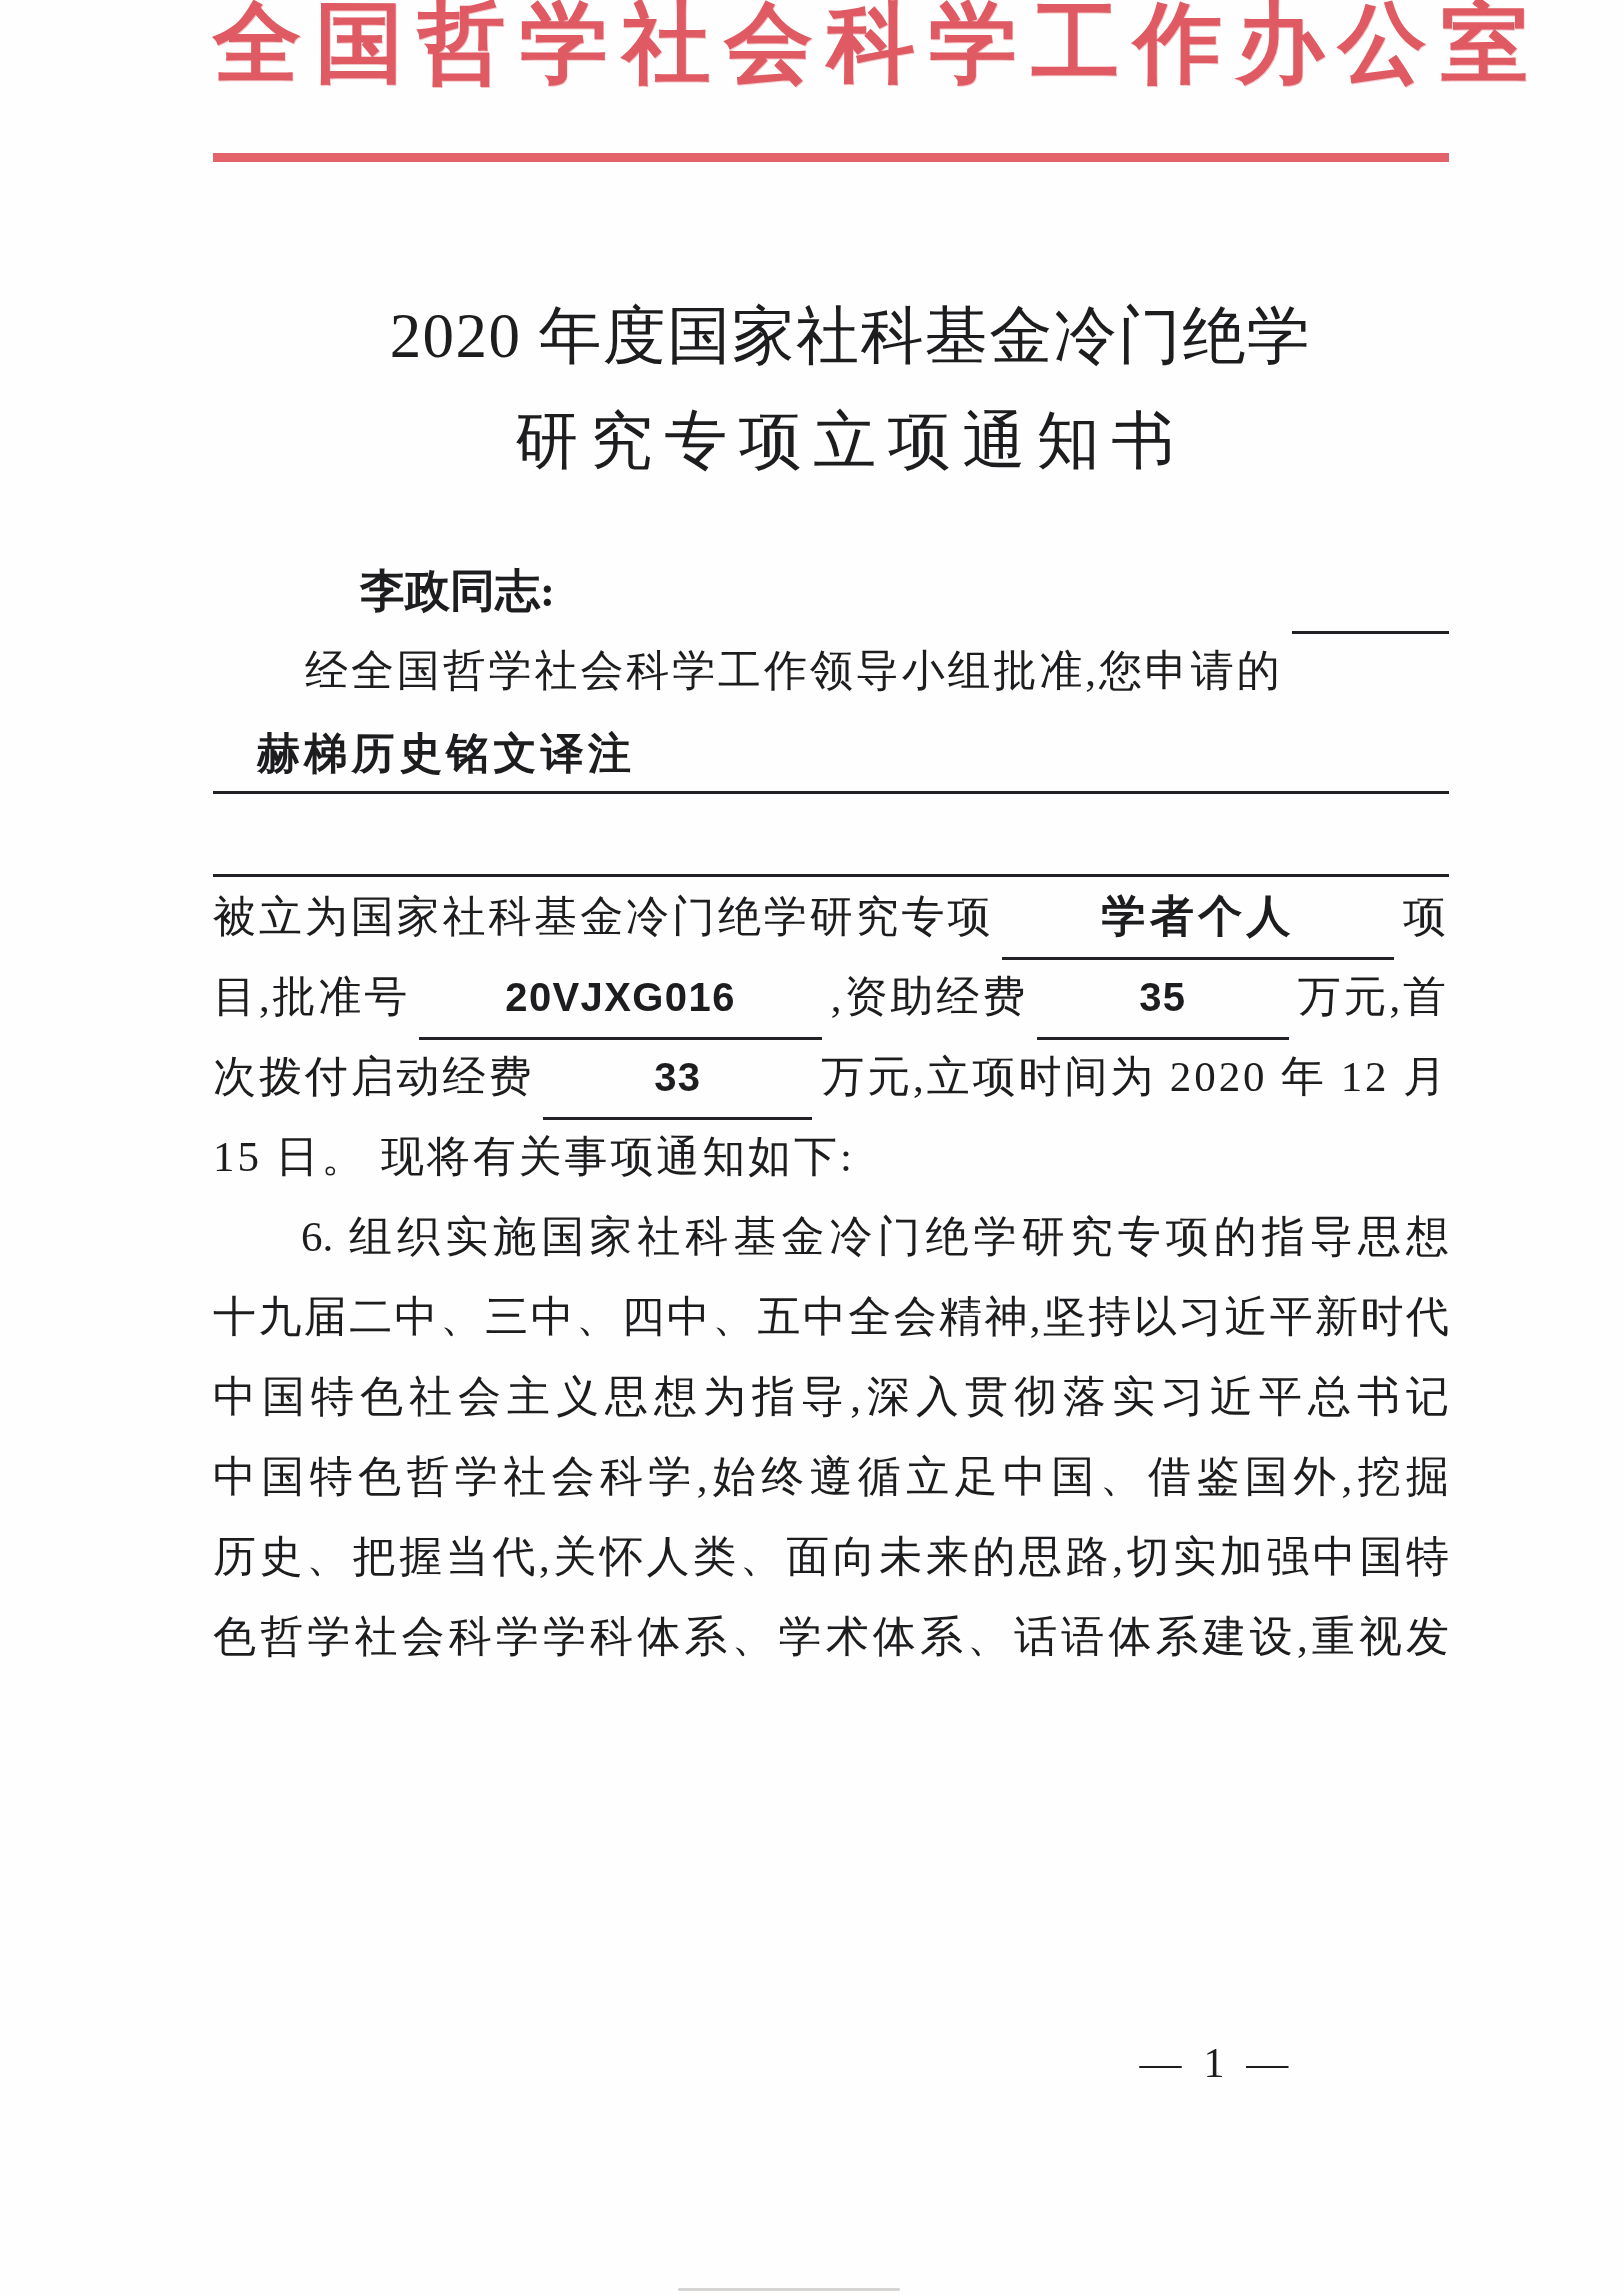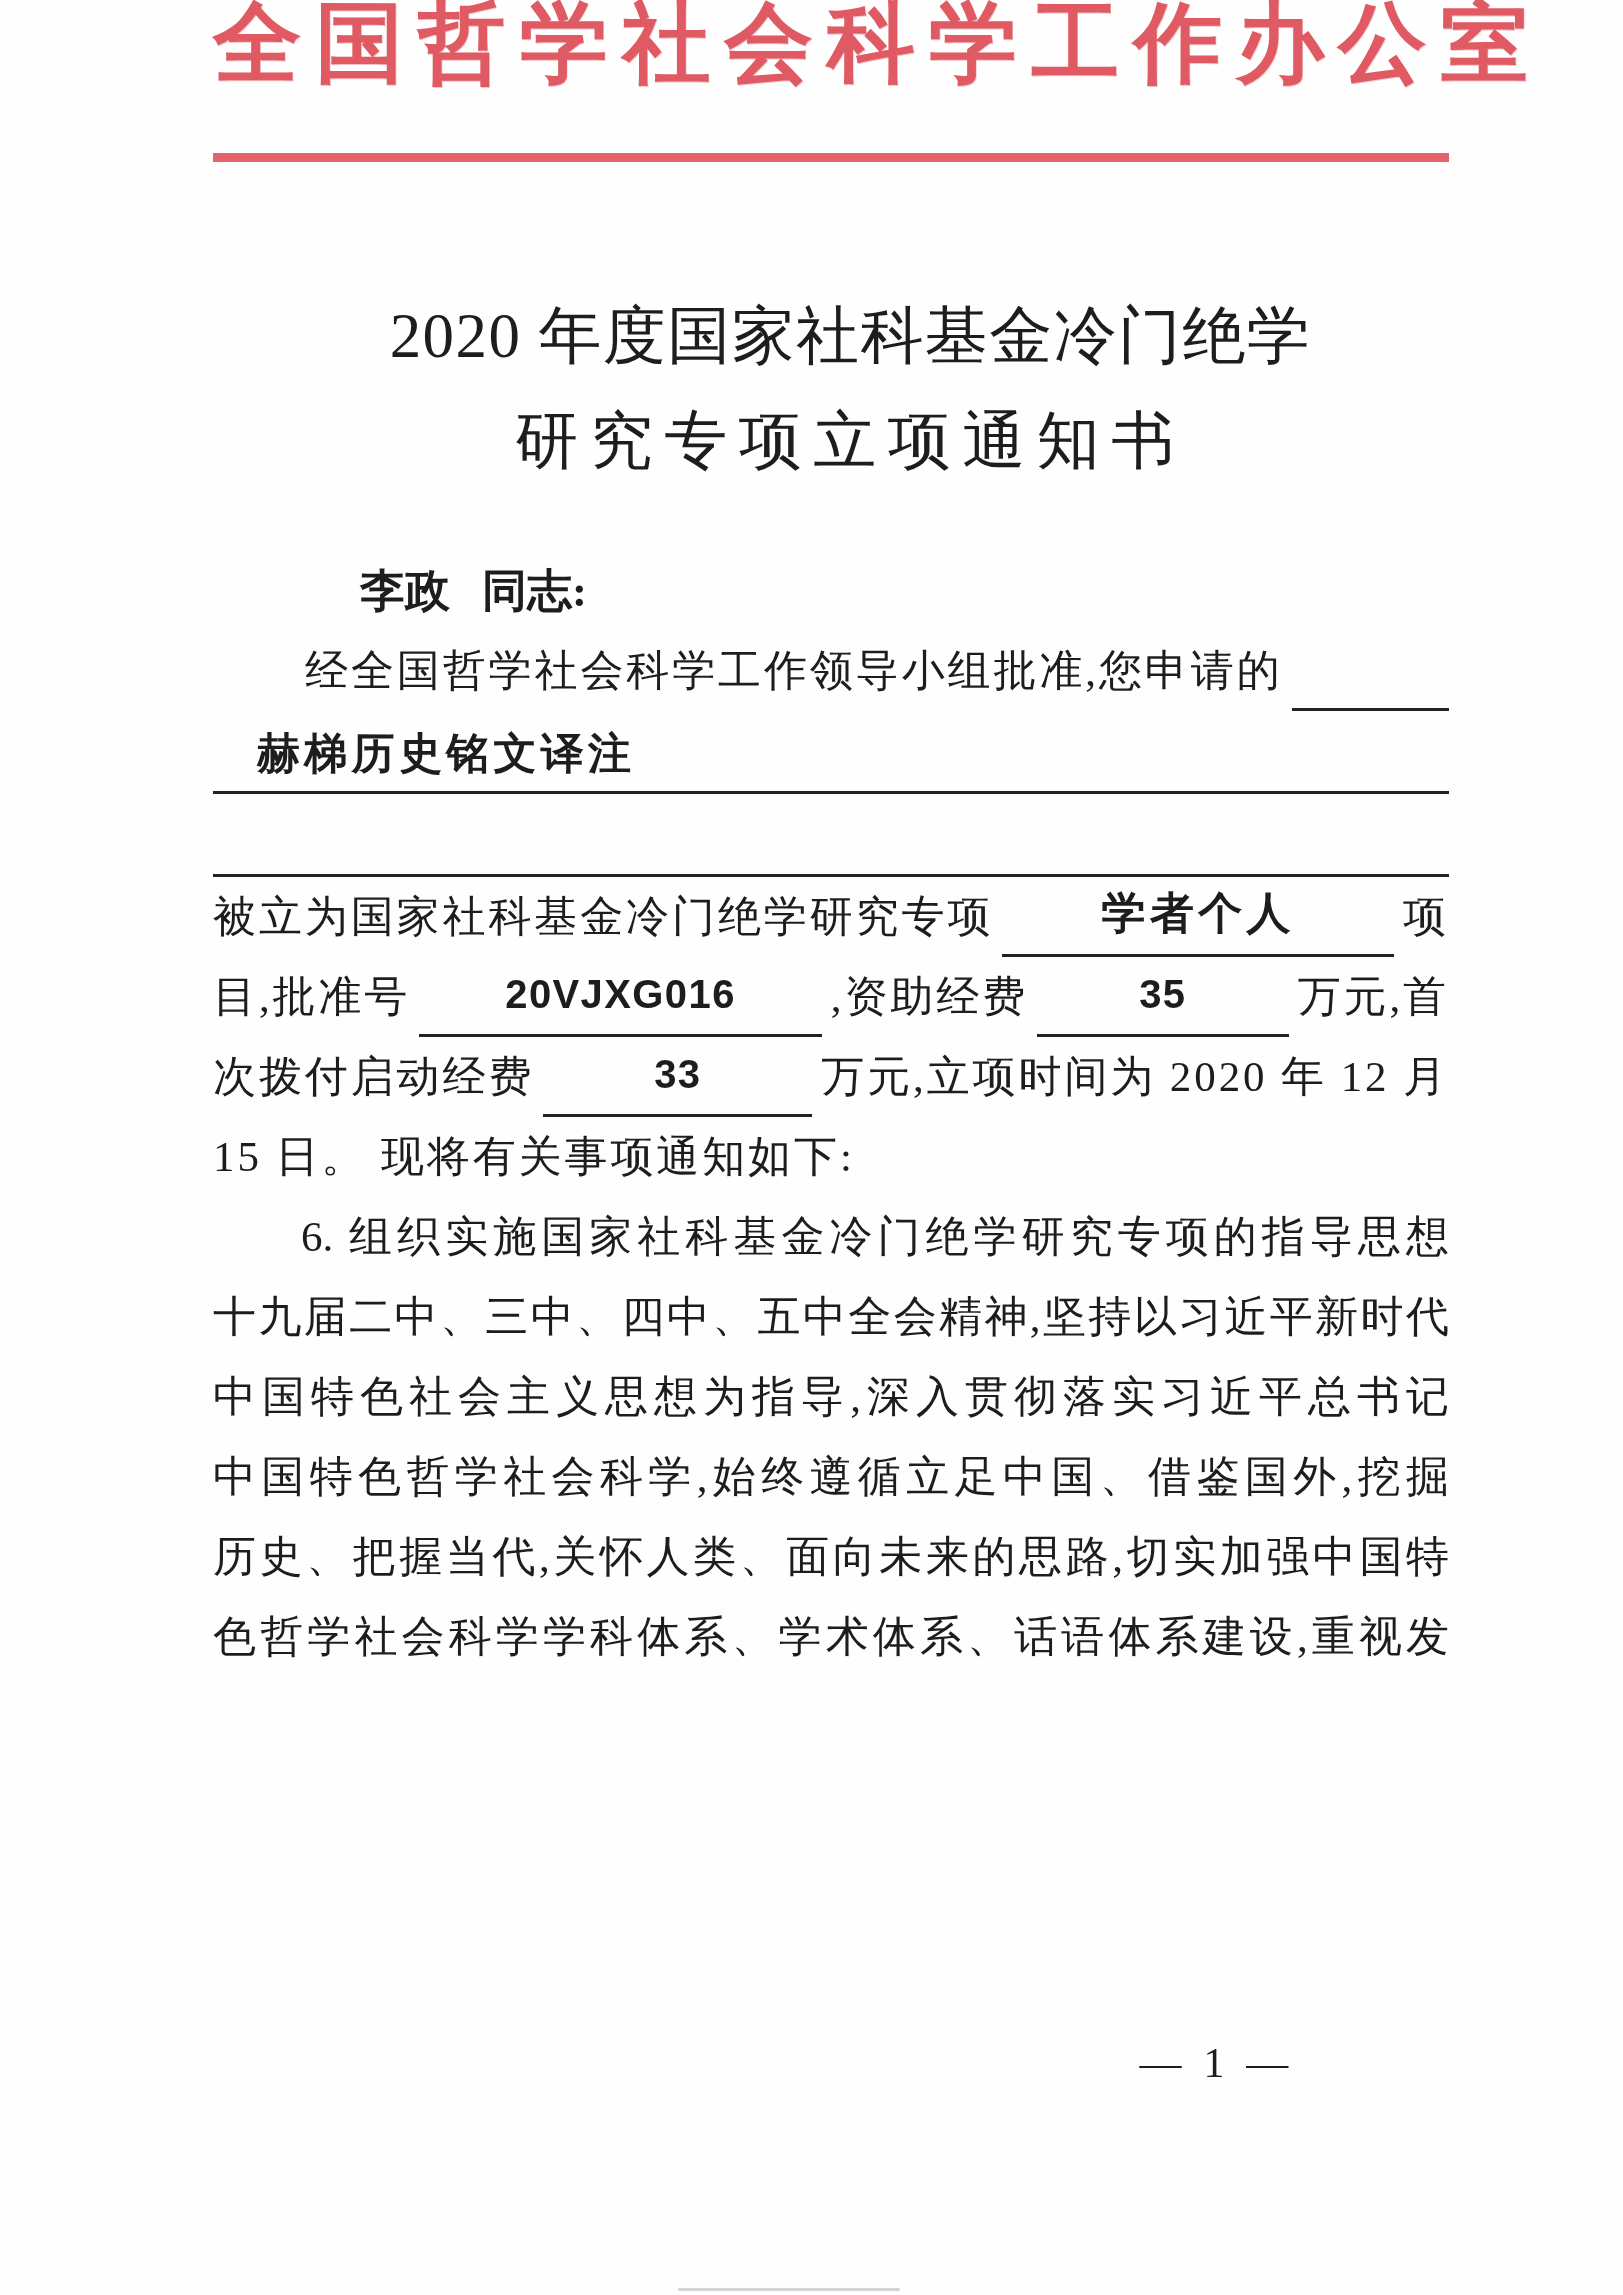--- a/index.html
+++ b/index.html
@@ -55,32 +55,32 @@
   .doc-title .l2{letter-spacing:11.5px;display:block;}
   
   .salutation{
     margin-top:57px;
     font-size:45px;
     line-height:80px;
     font-weight:bold;
     padding-left:147px;
     height:80px;
   }
-  .salutation .name{margin-right:32px;}
+  .salutation .name{}
   
   .bline{
     font-size:43px;
     line-height:80px;
     height:80px;
     letter-spacing:2.9px;
     white-space:nowrap;
   }
   .flexline{
     display:flex;
-    align-items:flex-end;
+    align-items:flex-start;
     gap:9px;
   }
   .flexline span{white-space:nowrap;}
   .blank{
     border-bottom:3.6px solid #222226;
     text-align:center;
     font-weight:bold;
   }
   .grow1{flex:1 1 0;min-width:65px;}
   .grow16{flex:1.6 1 0;min-width:86px;}

